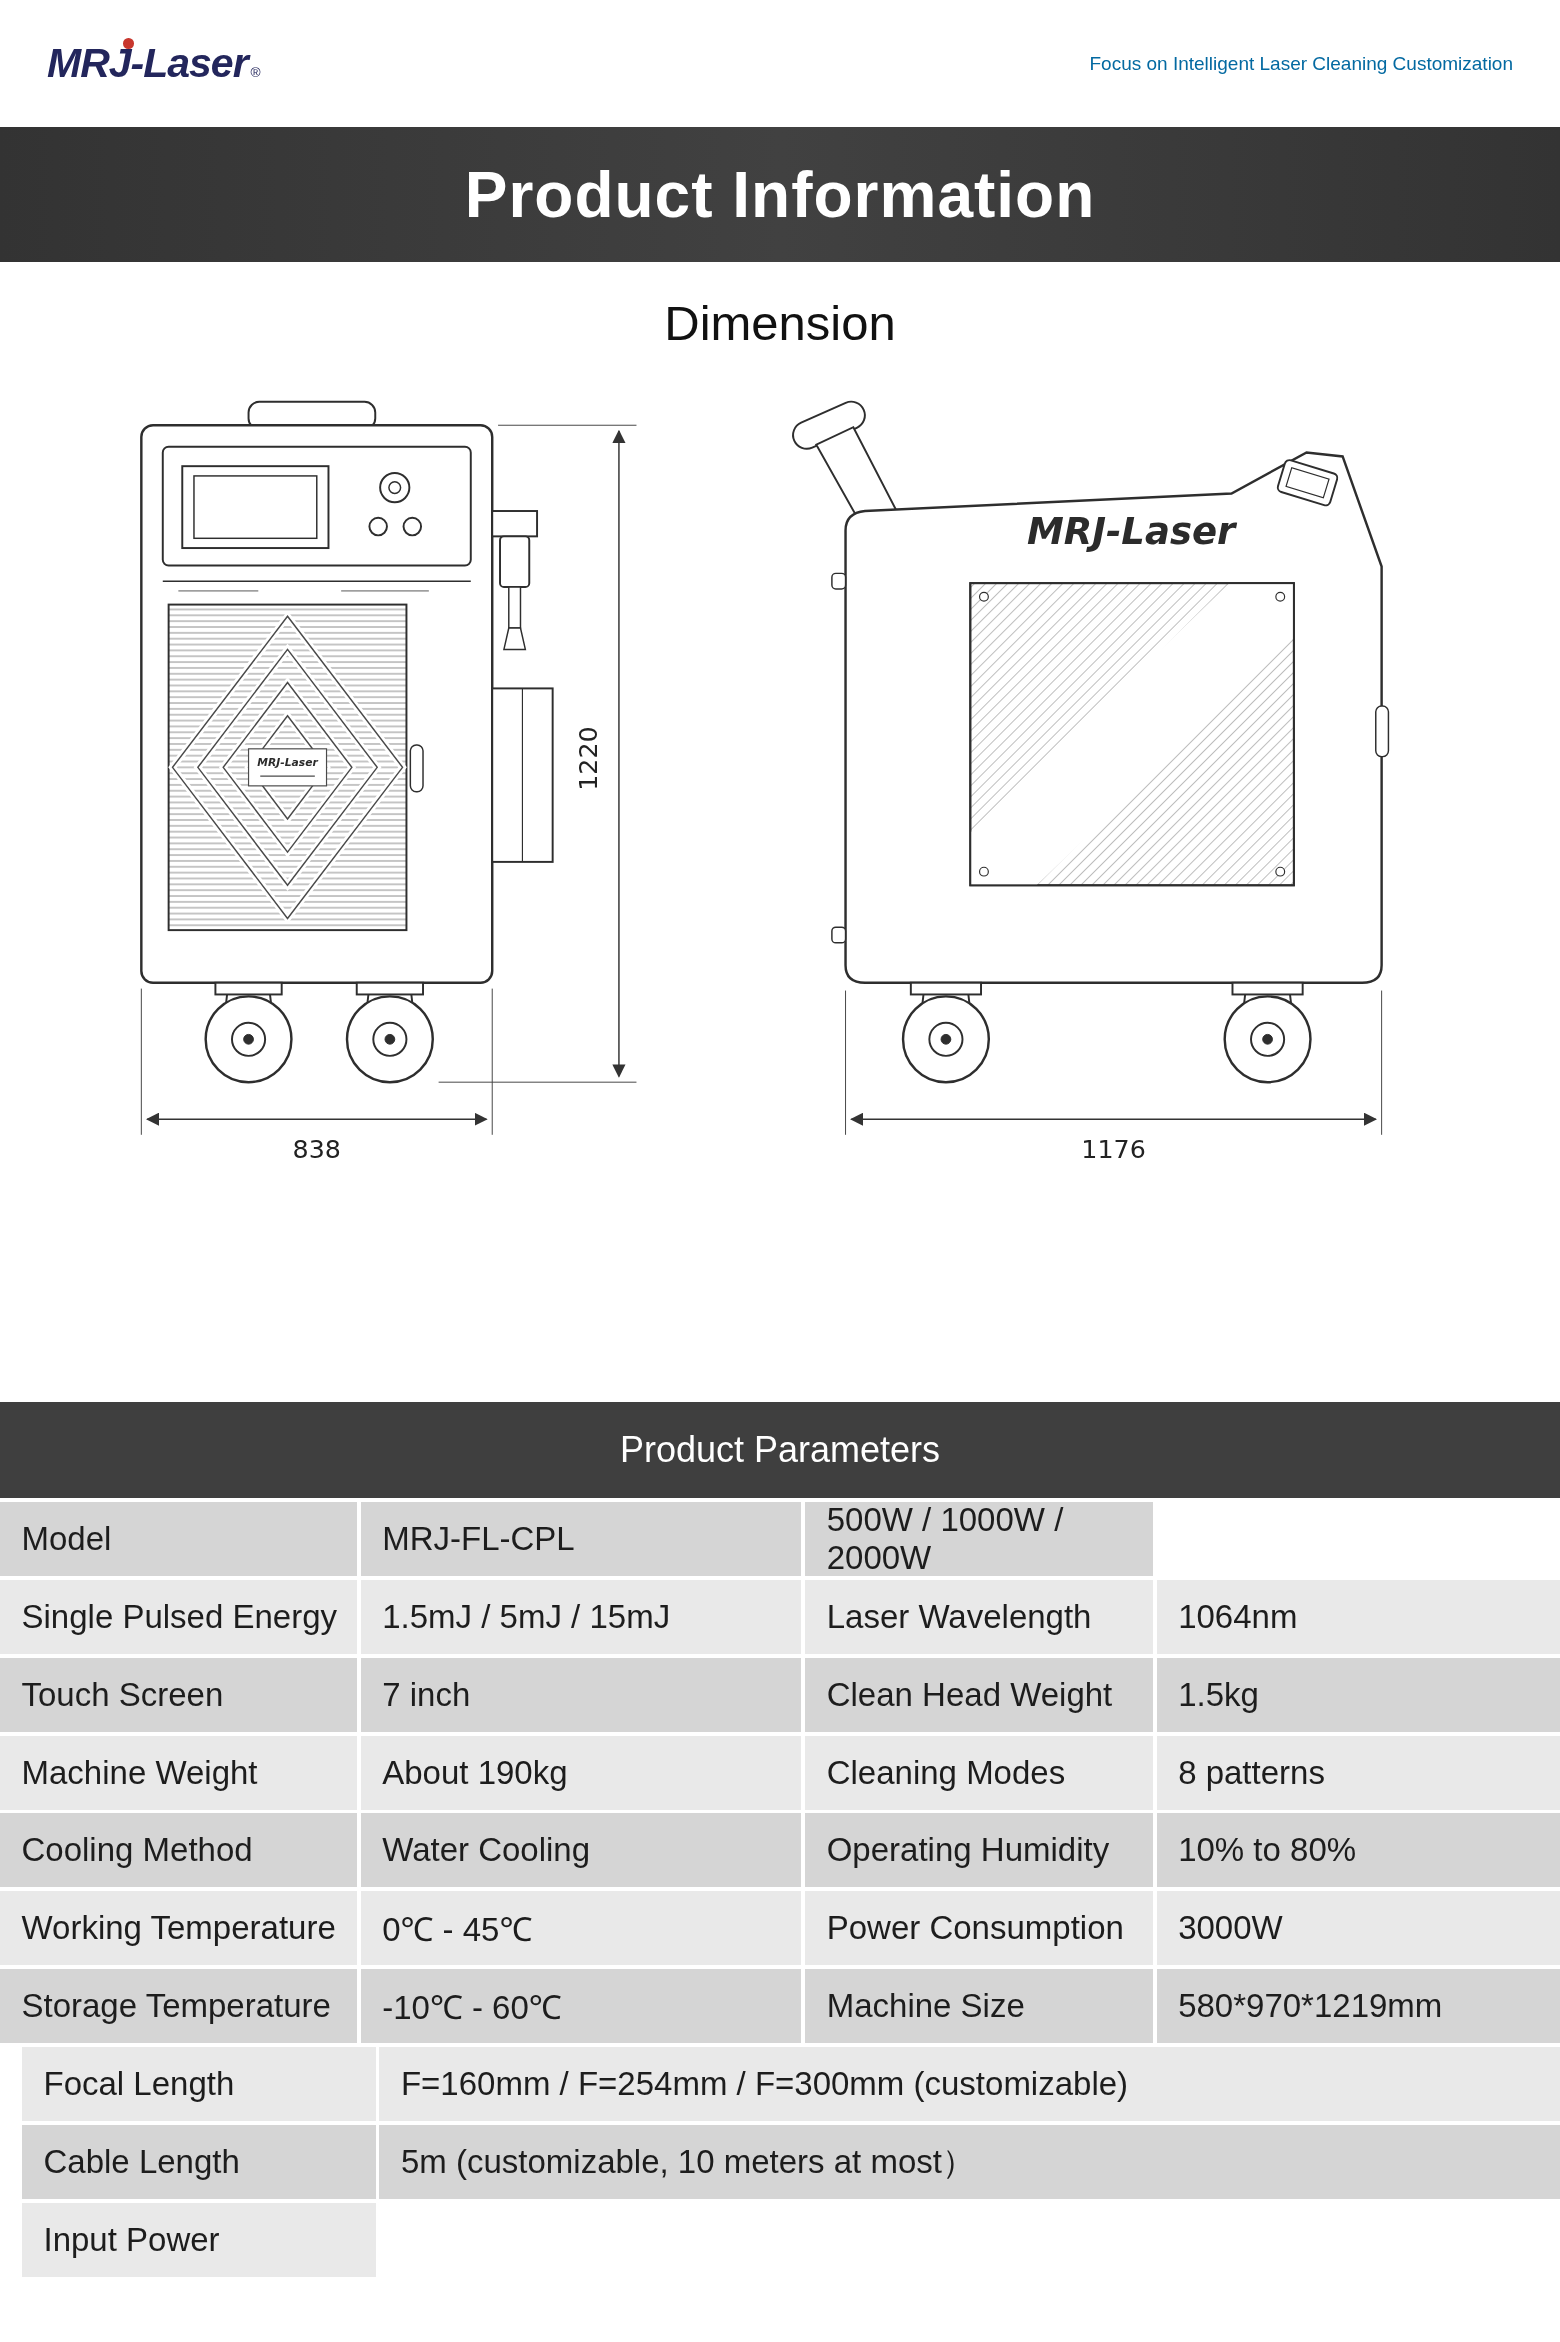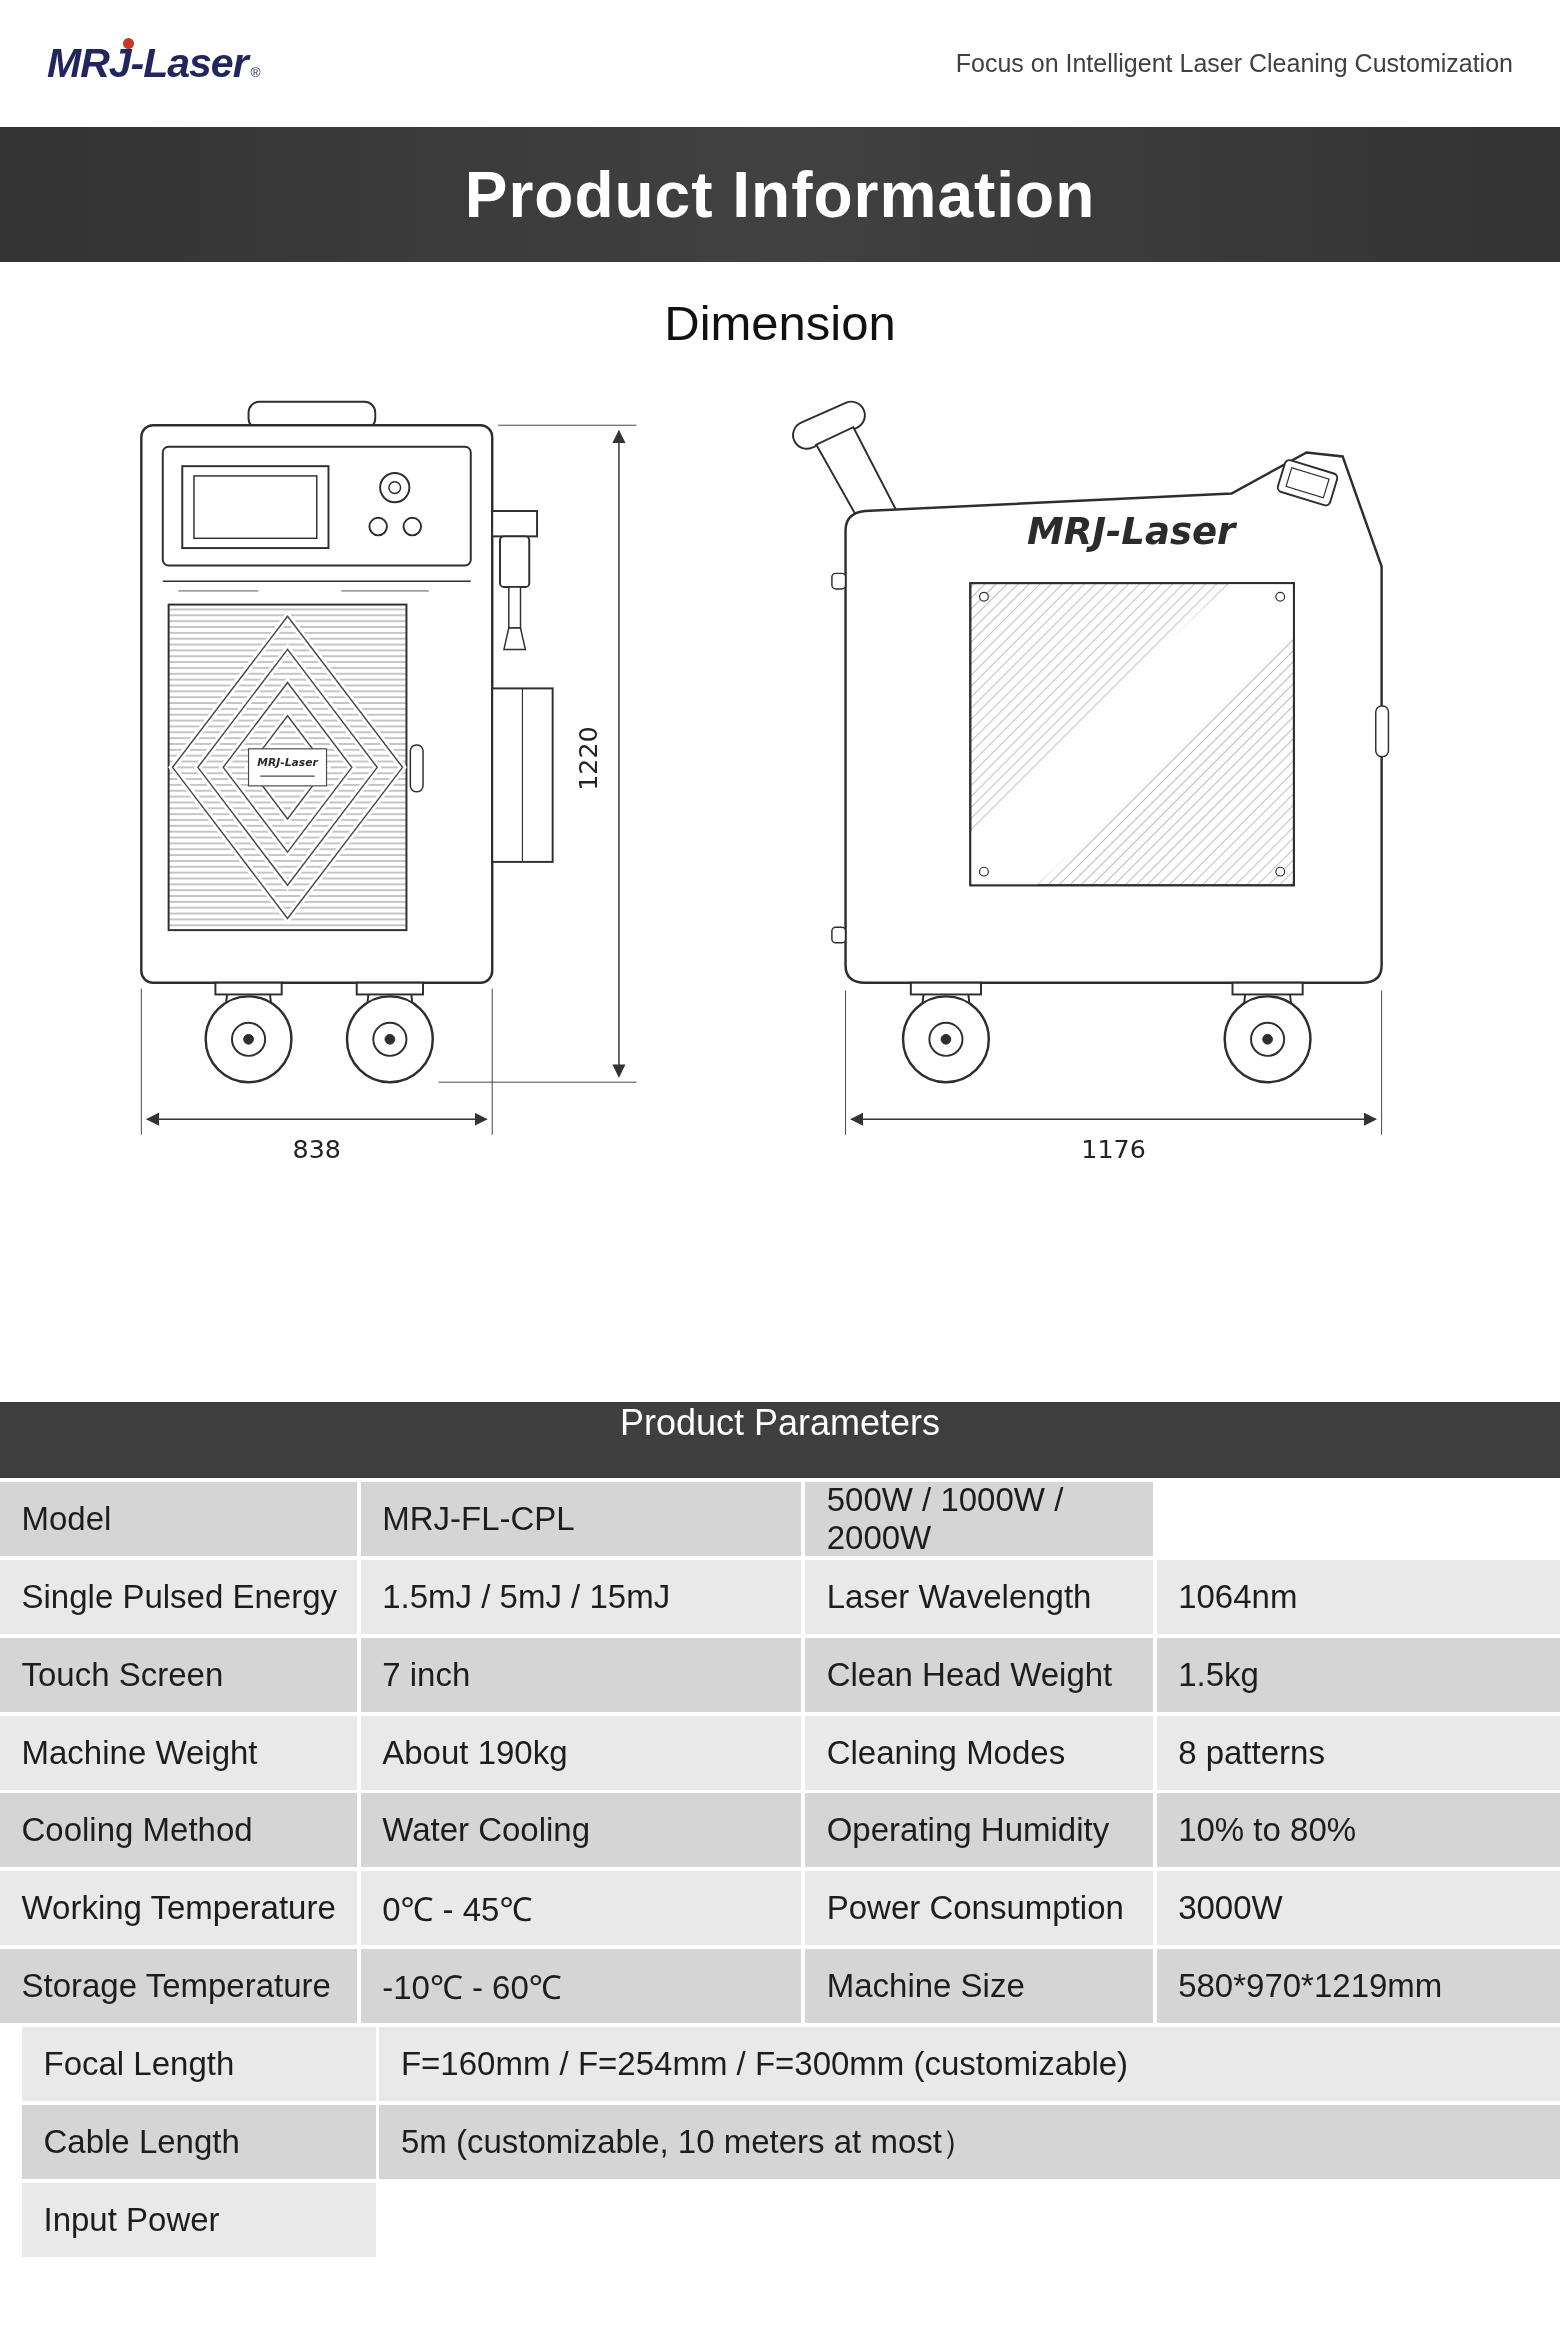--- a/index.html
+++ b/index.html
@@ -28,21 +28,21 @@
     color:#23265c;
     letter-spacing:-1px;
   }
   .logo-dot{
     position:absolute;
     width:10.7px;height:10.7px;border-radius:50%;
     background:#c8372e;
     left:76px;top:-2px;
   }
   .logo-reg{font-size:13.7px;color:#23265c;margin-left:2.9px;}
-  .tagline{font-size:25px;color:#404040;}
+  .tagline{font-size:19px;color:#0369a1;}
   
   .main-banner{
     height:135px;
     background:linear-gradient(90deg,#333333 0%,#414141 50%,#333333 100%);
     display:flex;align-items:center;justify-content:center;text-align:right;
   }
   .main-banner h1{
     margin:0;color:#ffffff;font-size:64px;font-weight:800;letter-spacing:1px;
   }
   
@@ -60,23 +60,23 @@
     gap:68px;
     margin-top:45px;
     height:780px;
   }
   svg{overflow:visible;}
   svg text{font-family:"DejaVu Sans", sans-serif;}
   .lineart{stroke:#2e2e2e;fill:#ffffff;}
   
   .params-banner{
     margin-top:226px;
-    height:76px;
+    height:96px;
     background:#3f3f3f;
-    display:flex;align-items:flex-start;justify-content:center;
+    display:flex;align-items:center;justify-content:center;
   }
   .params-banner h2{margin:0;color:#fff;font-size:36px;font-weight:400;}
   .params-table{margin-top:3.9px;}
   .prow{
     display:grid;
     grid-template-columns:23fr 28.4fr 22.4fr 26fr;
     column-gap:3.9px;
     margin-bottom:3.9px;
   }
   .prow.full{grid-template-columns:23fr 76.8fr;padding-left:22px;}

